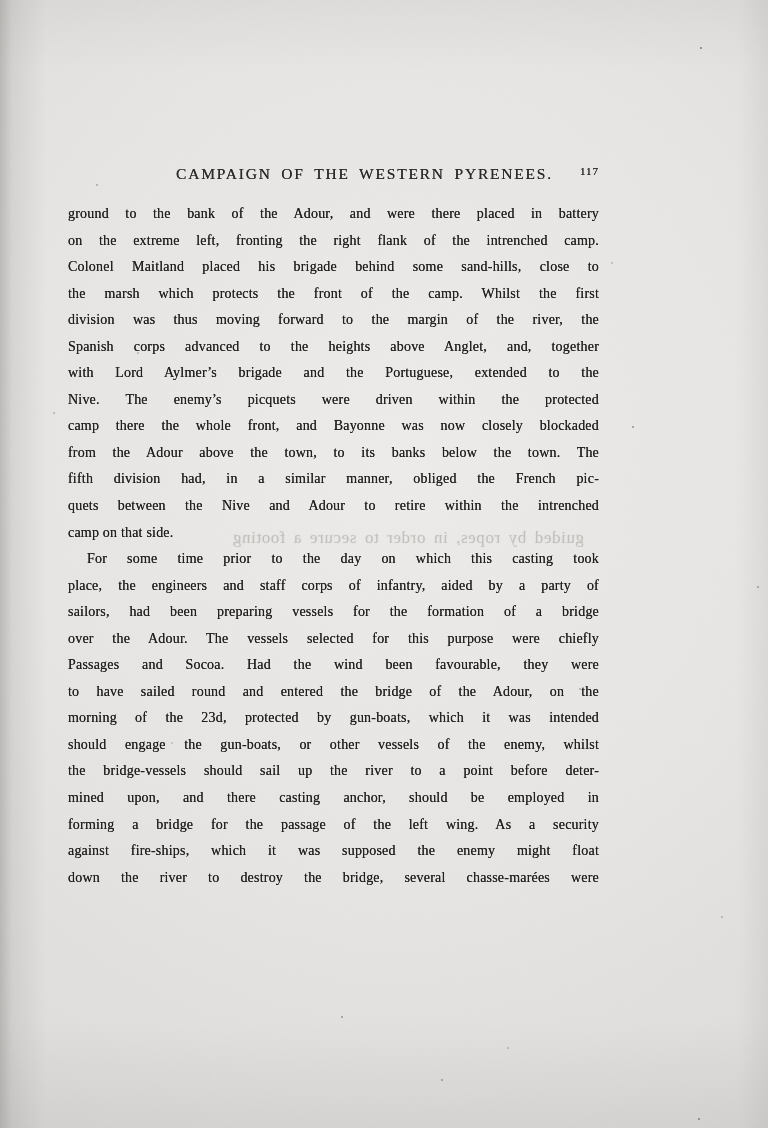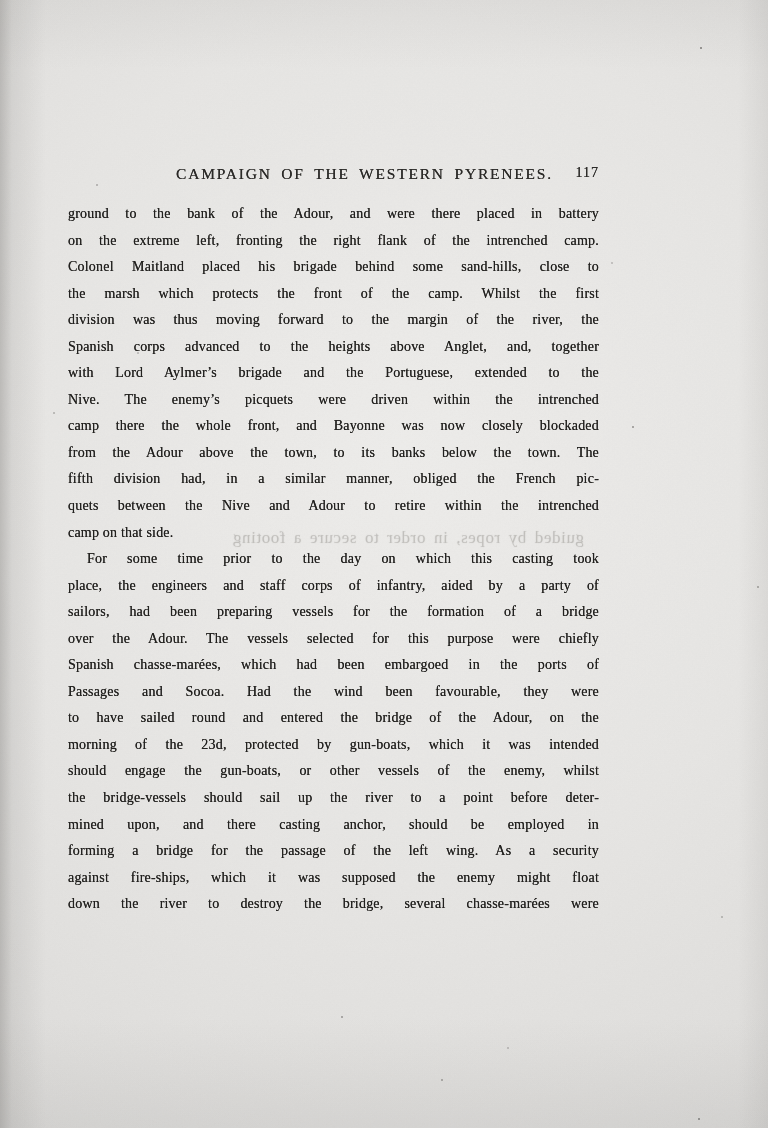--- a/index.html
+++ b/index.html
@@ -24,21 +24,21 @@
     position: absolute; top: 165px; left: 68px; width: 531px; height: 20px;
     color: #2b2a28;
   }
   .header-title {
     position: absolute; left: 108px; top: 0;
     font-size: 15.5px; letter-spacing: 1.8px; word-spacing: 4px;
     white-space: nowrap;
   }
   .page-number {
     position: absolute; right: 0; top: 0;
-    font-size: 14px; letter-spacing: 1px;
+    font-size: 11px; letter-spacing: 1px;
   }
 
   .text-block {
     position: absolute; top: 201px; left: 68px; width: 531px;
     font-size: 14px; color: #22211f; letter-spacing: 0.2px;
   }
   .ink { text-shadow: 0 0 0.5px rgba(28,27,25,0.85); }
   .line {
     height: 26.55px; line-height: 26.55px;
     text-align: justify; text-align-last: justify;
@@ -97,33 +97,32 @@
 
   <div class="text-block ink">
       <div>
         <div class="line">ground to the bank of the Adour, and were there placed in battery</div>
         <div class="line">on the extreme left, fronting the right flank of the intrenched camp.</div>
         <div class="line">Colonel Maitland placed his brigade behind some sand-hills, close to</div>
         <div class="line">the marsh which protects the front of the camp. Whilst the first</div>
         <div class="line">division was thus moving forward to the margin of the river, the</div>
         <div class="line">Spanish corps advanced to the heights above Anglet, and, together</div>
         <div class="line">with Lord Aylmer’s brigade and the Portuguese, extended to the</div>
-        <div class="line">Nive. The enemy’s picquets were driven within the intrenched</div>
+        <div class="line">Nive. The enemy’s picquets were driven within the protected</div>
         <div class="line">camp there the whole front, and Bayonne was now closely blockaded</div>
         <div class="line">from the Adour above the town, to its banks below the town. The</div>
         <div class="line">fifth division had, in a similar manner, obliged the French pic-</div>
         <div class="line">quets between the Nive and Adour to retire within the intrenched</div>
         <div class="line lastline">camp on that side.</div>
       </div>
       <div>
         <div class="line indent">For some time prior to the day on which this casting took</div>
         <div class="line">place, the engineers and staff corps of infantry, aided by a party of</div>
         <div class="line">sailors, had been preparing vessels for the formation of a bridge</div>
         <div class="line">over the Adour. The vessels selected for this purpose were chiefly</div>
-        <div class="line">Spanish chasse-marées, which had been embargoed in the ports of</div>
         <div class="line">Passages and Socoa. Had the wind been favourable, they were</div>
         <div class="line">to have sailed round and entered the bridge of the Adour, on the</div>
         <div class="line">morning of the 23d, protected by gun-boats, which it was intended</div>
         <div class="line">should engage the gun-boats, or other vessels of the enemy, whilst</div>
         <div class="line">the bridge-vessels should sail up the river to a point before deter-</div>
         <div class="line">mined upon, and there casting anchor, should be employed in</div>
         <div class="line">forming a bridge for the passage of the left wing. As a security</div>
         <div class="line">against fire-ships, which it was supposed the enemy might float</div>
         <div class="line">down the river to destroy the bridge, several chasse-marées were</div>
       </div>

